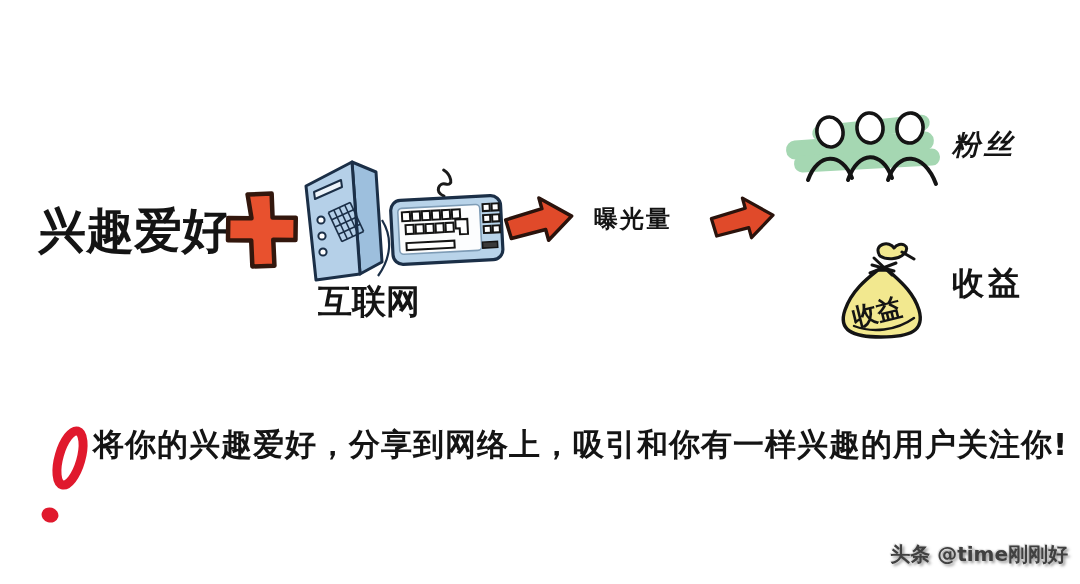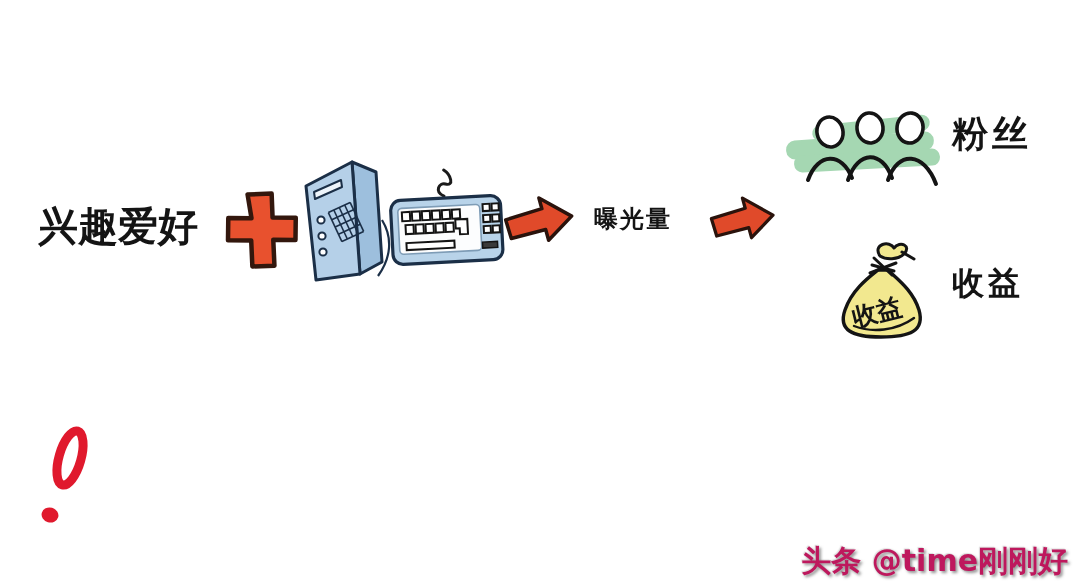--- a/index.html
+++ b/index.html
@@ -23,34 +23,34 @@
   .note-line {
     position: absolute;
     color: #141414;
     font-weight: 700;
     white-space: nowrap;
     letter-spacing: 1px;
     font-size: 31px;
   }
   .watermark {
     position: absolute;
-    color: #be185d;
+    color: #404040;
     font-weight: 700;
     white-space: nowrap;
-    font-size: 30px;
+    font-size: 20px;
     text-shadow: 2px 2px 3px rgba(60,60,60,0.55), -1px -1px 1px rgba(120,120,120,0.25);
   }
   svg { display: block; overflow: visible; }
 </style>
 </head>
 <body>
 
 <div id="canvas">
 
-  <div class="label" style="left:38px; top:204px; font-size:40px;">兴趣爱好</div>
+  <div class="label" style="left:38px; top:204px; font-size:48px;">兴趣爱好</div>
 
   <svg class="abs" style="left:218px; top:183px;" width="88" height="95" viewBox="0 0 88 95">
     <path d="M34,10 L58,12 L56,36 L79,39 L76,61 L54,58 L52,84 L30,82 L32,56 L9,53 L12,31 L35,34 Z" fill="#e8512e" stroke="#33170d" stroke-width="4.5" stroke-linejoin="round" transform="rotate(-7 44 47)"></path>
   </svg>
 
   <svg class="abs" style="left:294px; top:158px;" width="100" height="125" viewBox="0 0 100 125">
     <g stroke="#1b2f47" stroke-width="3" stroke-linejoin="round">
       <path d="M88,62 C99,80 97,100 84,118" fill="none" stroke-width="2.2"></path>
       <polygon points="58,4 82,14 88,104 66,116" fill="#9dbfdd"></polygon>
       <polygon points="12,28 58,4 66,116 22,122" fill="#b5d0e8"></polygon>
@@ -98,20 +98,21 @@
         <rect x="107" y="44" width="7" height="7"></rect>
         <rect x="98" y="55" width="7" height="7"></rect>
         <rect x="107" y="55" width="7" height="7"></rect>
         <rect x="98" y="66" width="7" height="7"></rect>
         <rect x="107" y="66" width="7" height="7"></rect>
       </g>
       <rect x="96" y="82" width="15" height="6" fill="#3a3a3a" stroke="#141414" stroke-width="1.5"></rect>
     </g>
   </svg>
 
+  <div class="label" style="left:318px; top:283px; font-size:34px;">互联网</div>
 
   <svg class="abs" style="left:502px; top:194px;" width="75" height="60" viewBox="0 0 75 60">
     <path d="M4,23 L41,15 L39,4 L70,25 L45,47 L43,36 L8,42 Z" fill="#e04a2a" stroke="#2a130c" stroke-width="3.5" stroke-linejoin="round" transform="rotate(-5 37 28)"></path>
   </svg>
 
   <div class="label" style="left:594px; top:206px; font-size:24px; letter-spacing:2px;">曝光量</div>
 
   <svg class="abs" style="left:708px; top:194px;" width="70" height="57" viewBox="0 0 75 60">
     <path d="M4,23 L41,15 L39,4 L70,25 L45,47 L43,36 L8,42 Z" fill="#e04a2a" stroke="#2a130c" stroke-width="3.5" stroke-linejoin="round" transform="rotate(-5 37 28)"></path>
   </svg>
@@ -127,21 +128,21 @@
       <ellipse cx="92" cy="22" rx="13" ry="15" transform="rotate(-6 92 22)"></ellipse>
       <ellipse cx="132" cy="22" rx="13" ry="15" transform="rotate(8 132 22)"></ellipse>
     </g>
     <g fill="none" stroke="#141414" stroke-width="4" stroke-linecap="round">
       <path d="M30,74 C40,46 64,46 74,72"></path>
       <path d="M70,74 C80,44 104,44 114,72"></path>
       <path d="M110,74 C120,44 146,46 158,78"></path>
     </g>
   </svg>
 
-  <div class="label" style="left:952px; top:114px; font-size:36px; letter-spacing:4px;">粉丝</div>
+  <div class="label" style="left:952px; top:130px; font-size:28px; letter-spacing:4px;font-style:italic;">粉丝</div>
 
   <svg class="abs" style="left:828px; top:240px;" width="108" height="102" viewBox="0 0 108 102">
     <path d="M50,30 C40,38 24,50 17,70 C10,90 24,97 53,97 C82,97 97,91 91,70 C85,50 68,38 60,30 Z" fill="#f2e88f" stroke="#141414" stroke-width="3.4" stroke-linejoin="round"></path>
     <g stroke="#141414" stroke-width="3" stroke-linecap="round">
       <path d="M42,33 L68,23"></path>
       <path d="M44,25 L66,31"></path>
       <path d="M46,18 L64,35"></path>
     </g>
     <path d="M52,16 C44,4 62,0 66,8 C72,0 84,6 76,14 C70,20 58,20 52,16 Z" fill="#f2e88f" stroke="#141414" stroke-width="3" stroke-linejoin="round"></path>
     <path d="M74,12 L86,19" stroke="#141414" stroke-width="3" stroke-linecap="round"></path>
@@ -149,16 +150,17 @@
     <path d="M26,86 C44,93 68,91 86,78" fill="none" stroke="#141414" stroke-width="2.4" stroke-linecap="round"></path>
   </svg>
 
   <div class="label" style="left:952px; top:266px; font-size:32px; letter-spacing:4px;">收益</div>
 
   <svg class="abs" style="left:36px; top:420px;" width="60" height="108" viewBox="0 0 60 108">
     <ellipse cx="34" cy="38" rx="11" ry="28" fill="none" stroke="#e0192d" stroke-width="9" transform="rotate(16 34 38)"></ellipse>
     <ellipse cx="14" cy="95" rx="8.5" ry="7.5" fill="#e0192d" transform="rotate(16 14 95)"></ellipse>
   </svg>
 
+  <div class="note-line" style="left:93px; top:424px;">将你的兴趣爱好，分享到网络上，吸引和你有一样兴趣的用户关注你!</div>
 
   <div class="watermark" style="right:12px; top:541px;">头条 @time刚刚好</div>
 
 </div>
 
 </body></html>

